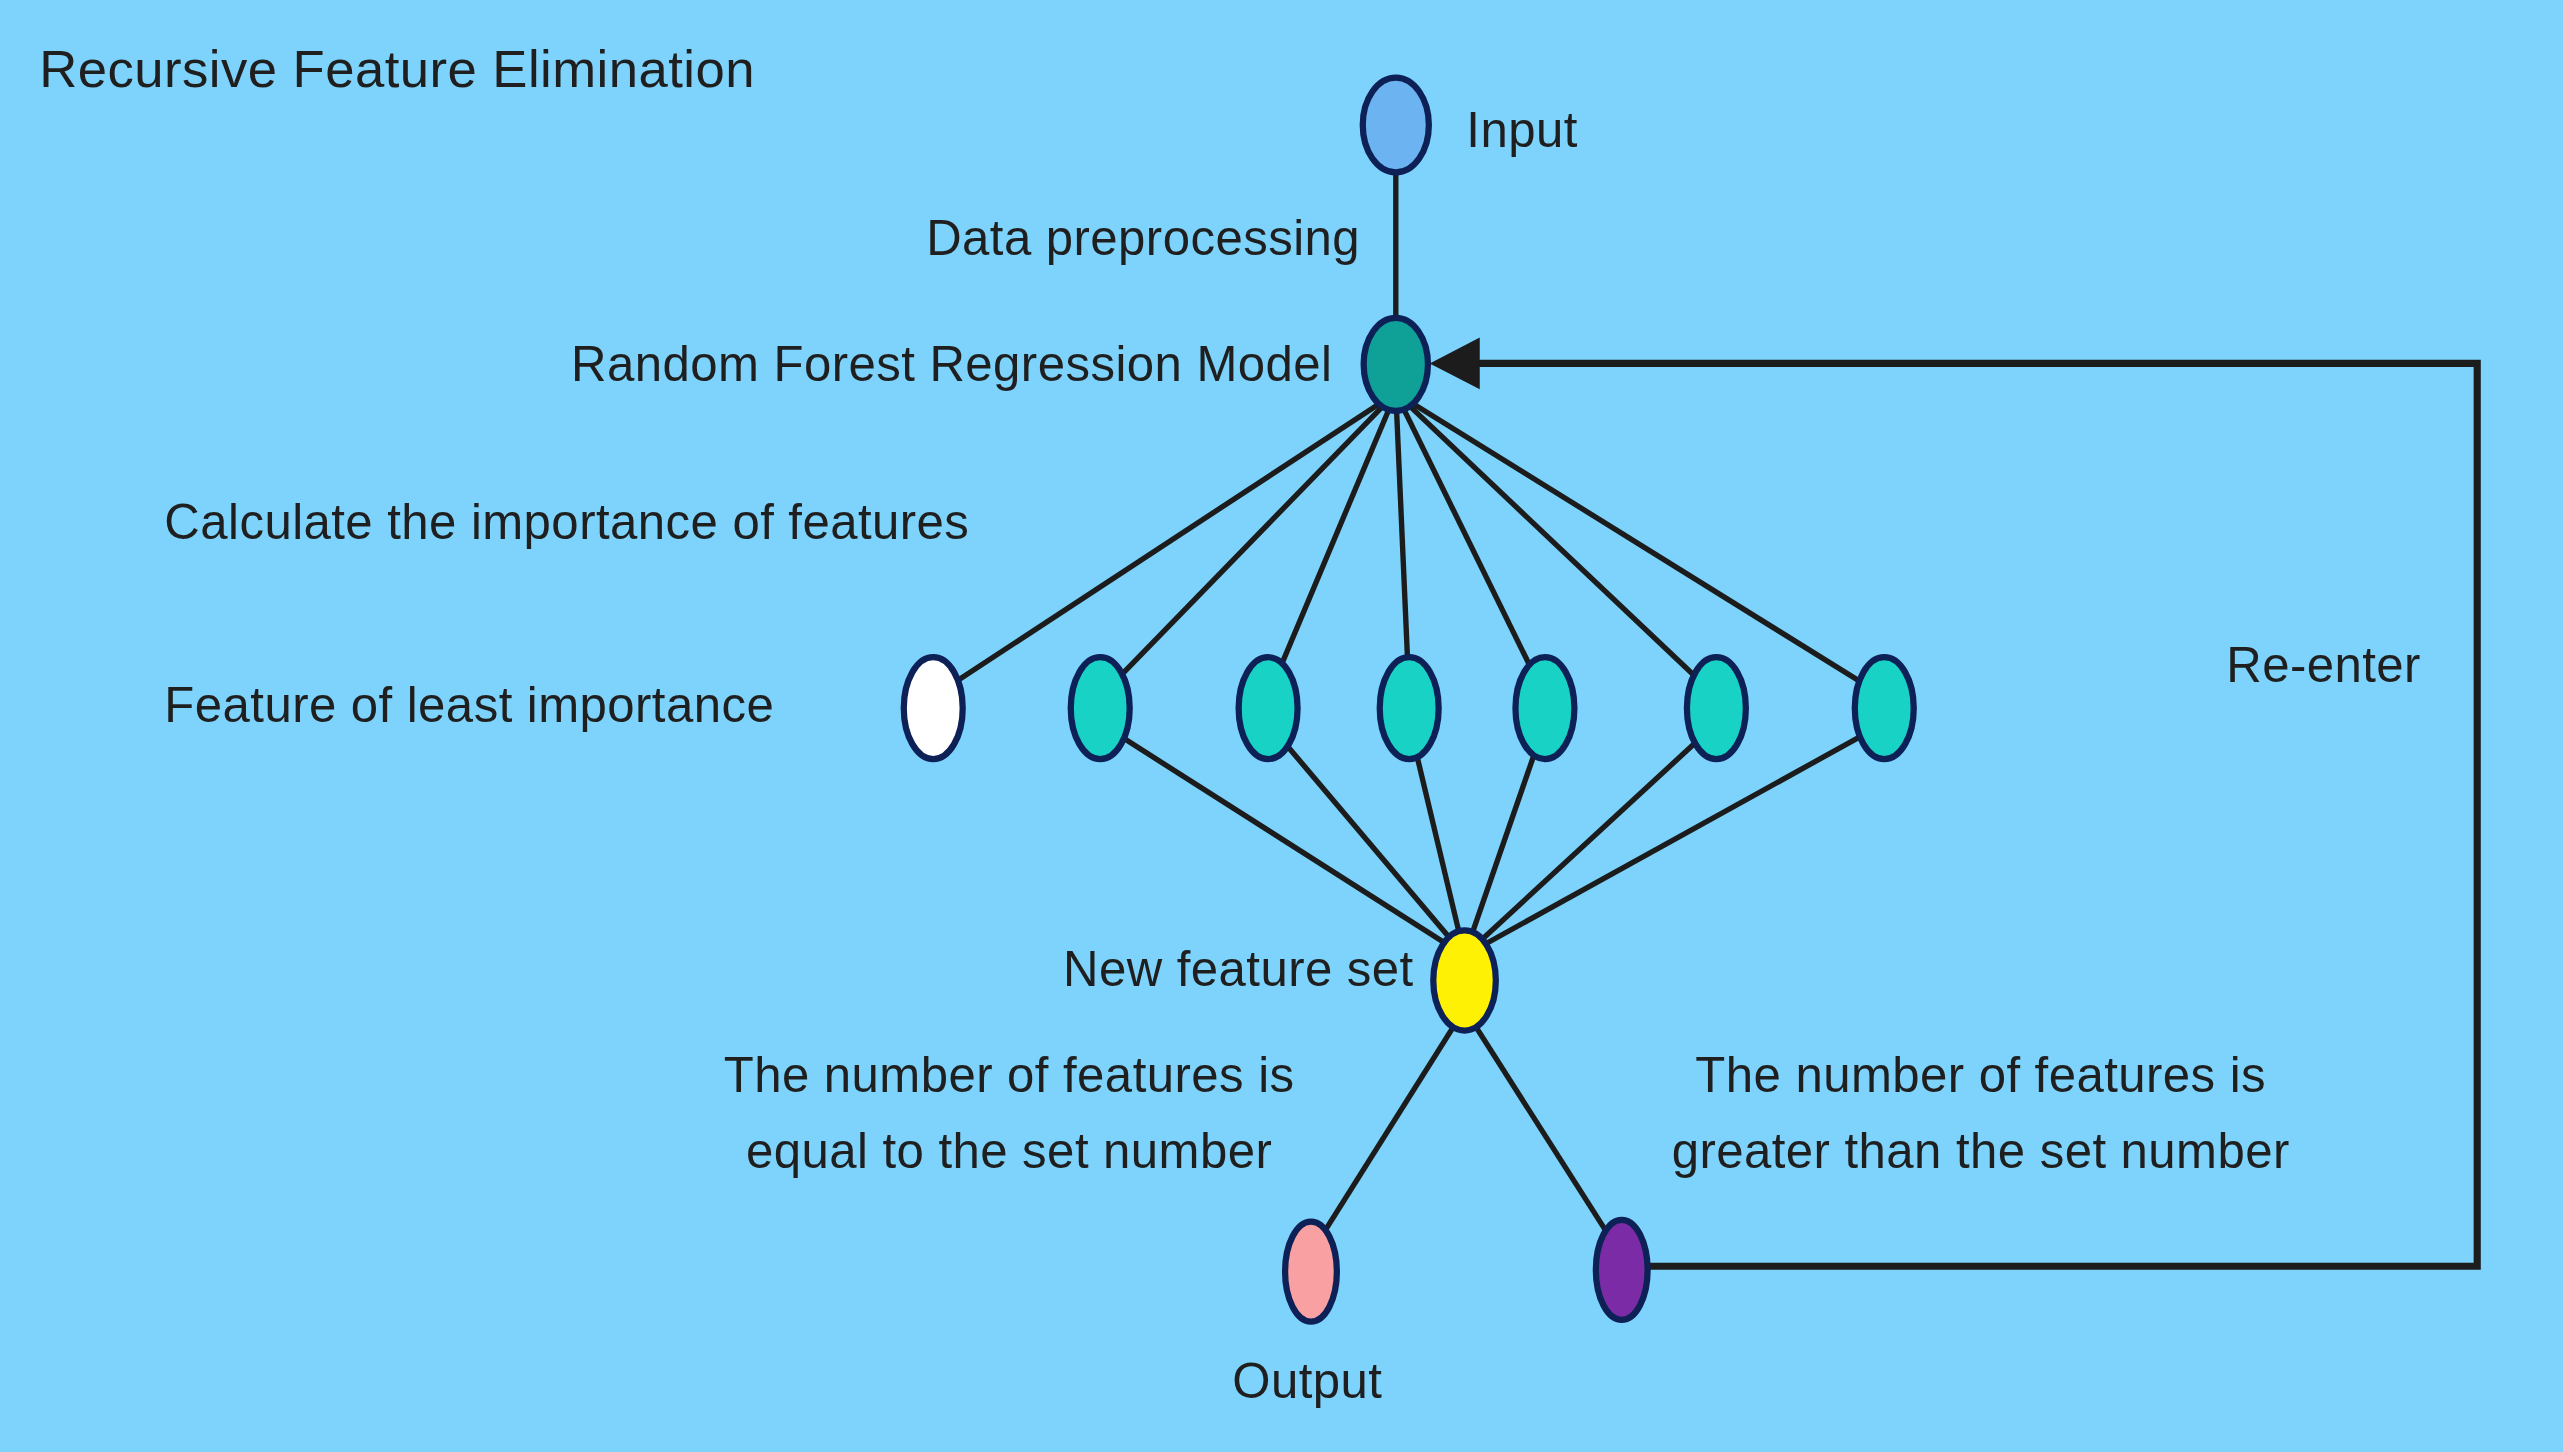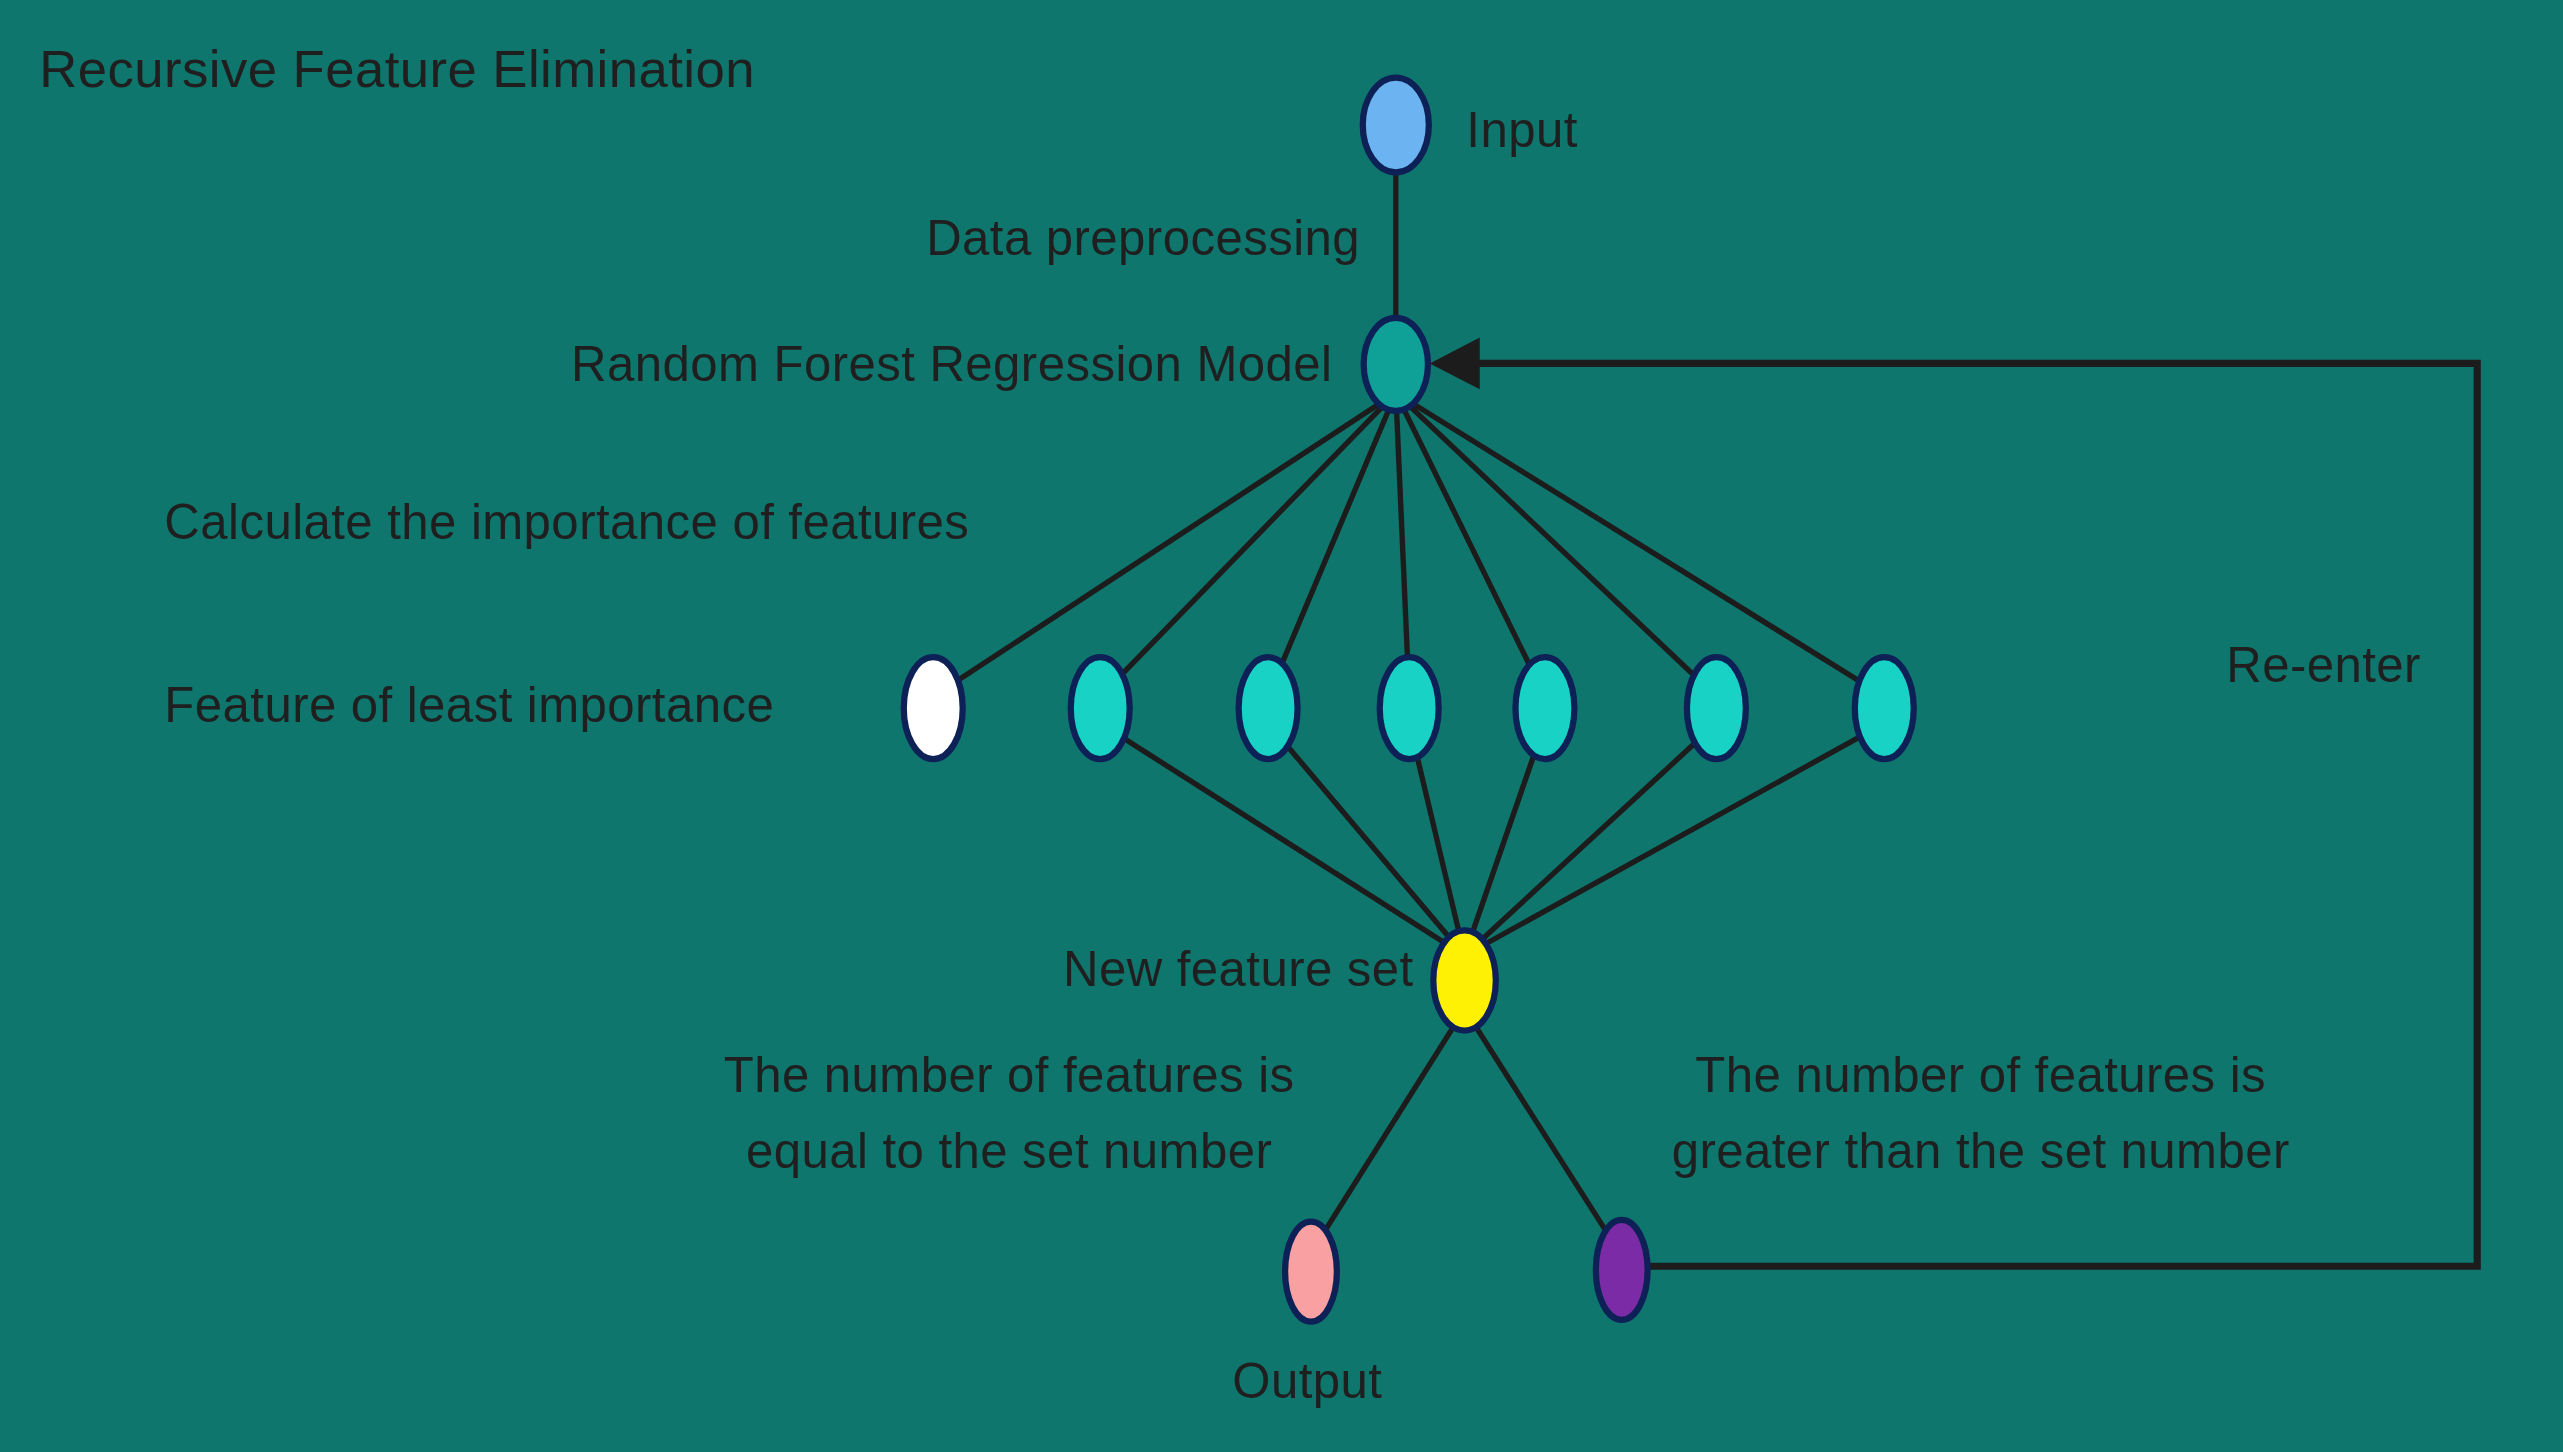--- a/index.html
+++ b/index.html
@@ -1,20 +1,20 @@
 <!DOCTYPE html>
 <html style="font-size:14.3px"><head>
 <meta charset="utf-8">
 <style>
   html, body { margin: 0; padding: 0; background: #ffffff; }
   .canvas {
     position: relative;
     width: 2563px;
     height: 1452px;
-    background: #0f766e;
+    background: #7dd3fc;
     font-family: "Liberation Sans", sans-serif;
     overflow: hidden;
   }
   svg { display: block; }
   .edge {
     stroke: #1C1C1C;
     stroke-width: 6;
     fill: none;
   }
   .edge-thick {

